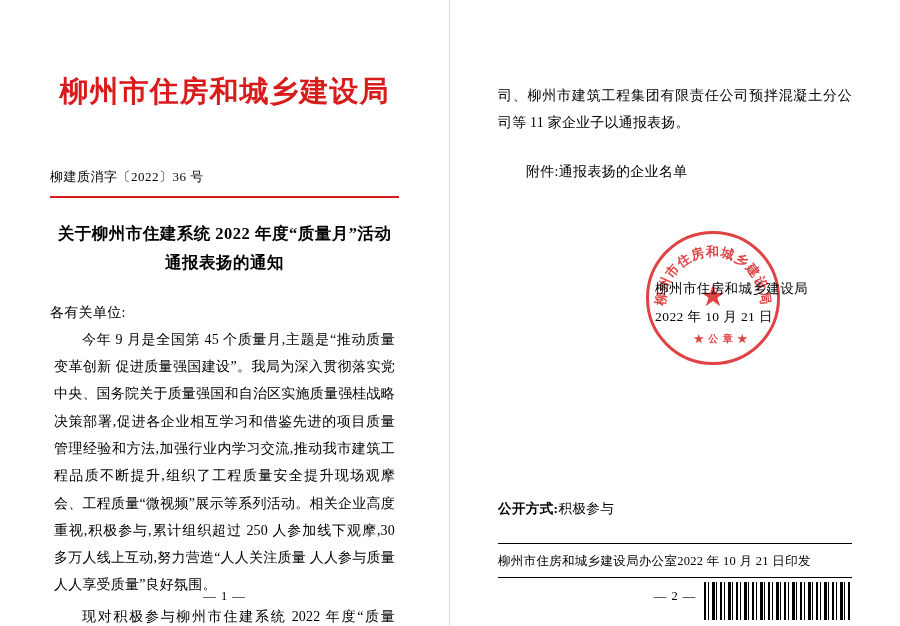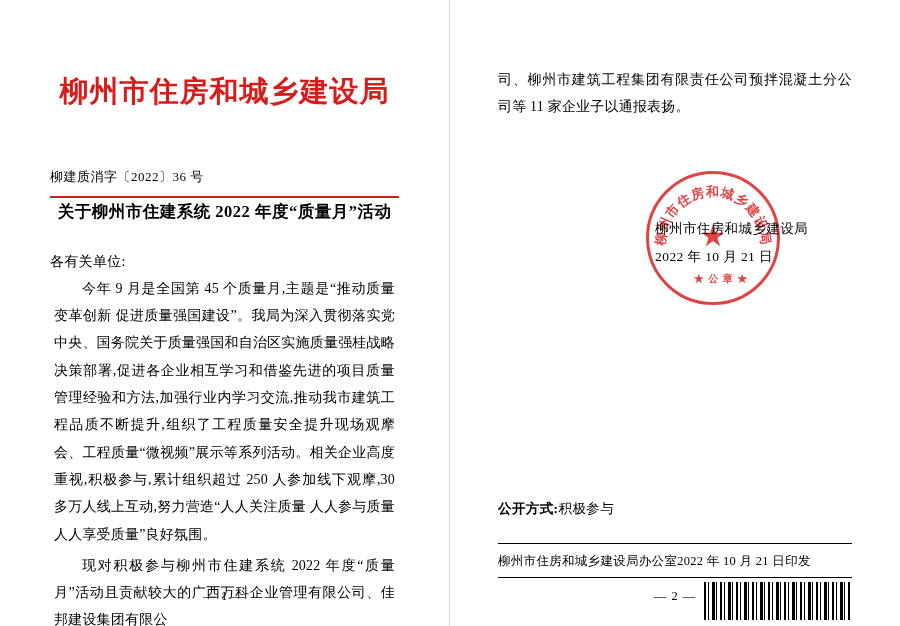--- a/index.html
+++ b/index.html
@@ -28,21 +28,21 @@
     box-sizing: border-box;
     background: #ffffff;
   }
   .page-left {
     width: 450px;
     border-right: 1px solid #d8d8d8;
     padding: 0 50px;
   }
   .page-right {
     width: 450px;
-    padding: 0 48px;
+    padding: 16px 48px;
   }
   
   .doc-title {
     text-align: center;
     color: #d81b1b;
     font-weight: bold;
     font-size: 29px;
     letter-spacing: 1px;
     margin-top: 72px;
     font-family: "Liberation Serif", "DejaVu Serif", serif;
@@ -57,20 +57,21 @@
     height: 2px;
     background: #d81b1b;
     margin-top: 10px;
     margin-bottom: 0;
   }
   .subject {
     text-align: center;
     font-weight: bold;
     font-size: 16.5px;
     line-height: 1.75;
+    margin-top: 22px;
     letter-spacing: 0.5px;
   }
   .salutation {
     font-size: 14px;
     margin-top: 26px;
     letter-spacing: 0.3px;
   }
   .body-text {
     font-size: 14px;
     line-height: 1.95;
@@ -220,38 +221,40 @@
   <div class="page page-left">
 
     <div class="doc-title">柳州市住房和城乡建设局</div>
 
     <div class="doc-number">柳建质消字〔2022〕36 号</div>
 
     <div class="red-rule"></div>
 
     <div class="subject">
       <div>关于柳州市住建系统 2022 年度“质量月”活动</div>
+      <div>通报表扬的通知</div>
     </div>
 
     <div class="salutation">各有关单位:</div>
 
     <div class="body-text">
       <p>今年 9 月是全国第 45 个质量月,主题是“推动质量变革创新 促进质量强国建设”。我局为深入贯彻落实党中央、国务院关于质量强国和自治区实施质量强桂战略决策部署,促进各企业相互学习和借鉴先进的项目质量管理经验和方法,加强行业内学习交流,推动我市建筑工程品质不断提升,组织了工程质量安全提升现场观摩会、工程质量“微视频”展示等系列活动。相关企业高度重视,积极参与,累计组织超过 250 人参加线下观摩,30 多万人线上互动,努力营造“人人关注质量 人人参与质量 人人享受质量”良好氛围。</p>
       <p>现对积极参与柳州市住建系统 2022 年度“质量月”活动且贡献较大的广西万科企业管理有限公司、佳邦建设集团有限公</p>
     </div>
 
     <div class="page-num">— 1 —</div>
   </div>
 
   <div class="page page-right">
 
     <div class="r-body">
       <p>司、柳州市建筑工程集团有限责任公司预拌混凝土分公司等 11 家企业子以通报表扬。</p>
     </div>
 
+    <div class="attachment">附件:通报表扬的企业名单</div>
 
     <div class="sign-block">
 
       <div class="seal">
         <svg class="arc" viewBox="0 0 128 128">
           <defs>
             <path id="sealArc" d="M 16,70 A 48,48 0 0 1 112,70"></path>
           </defs>
           <text>
             <textPath href="#sealArc" startOffset="50%" text-anchor="middle">柳州市住房和城乡建设局</textPath>

